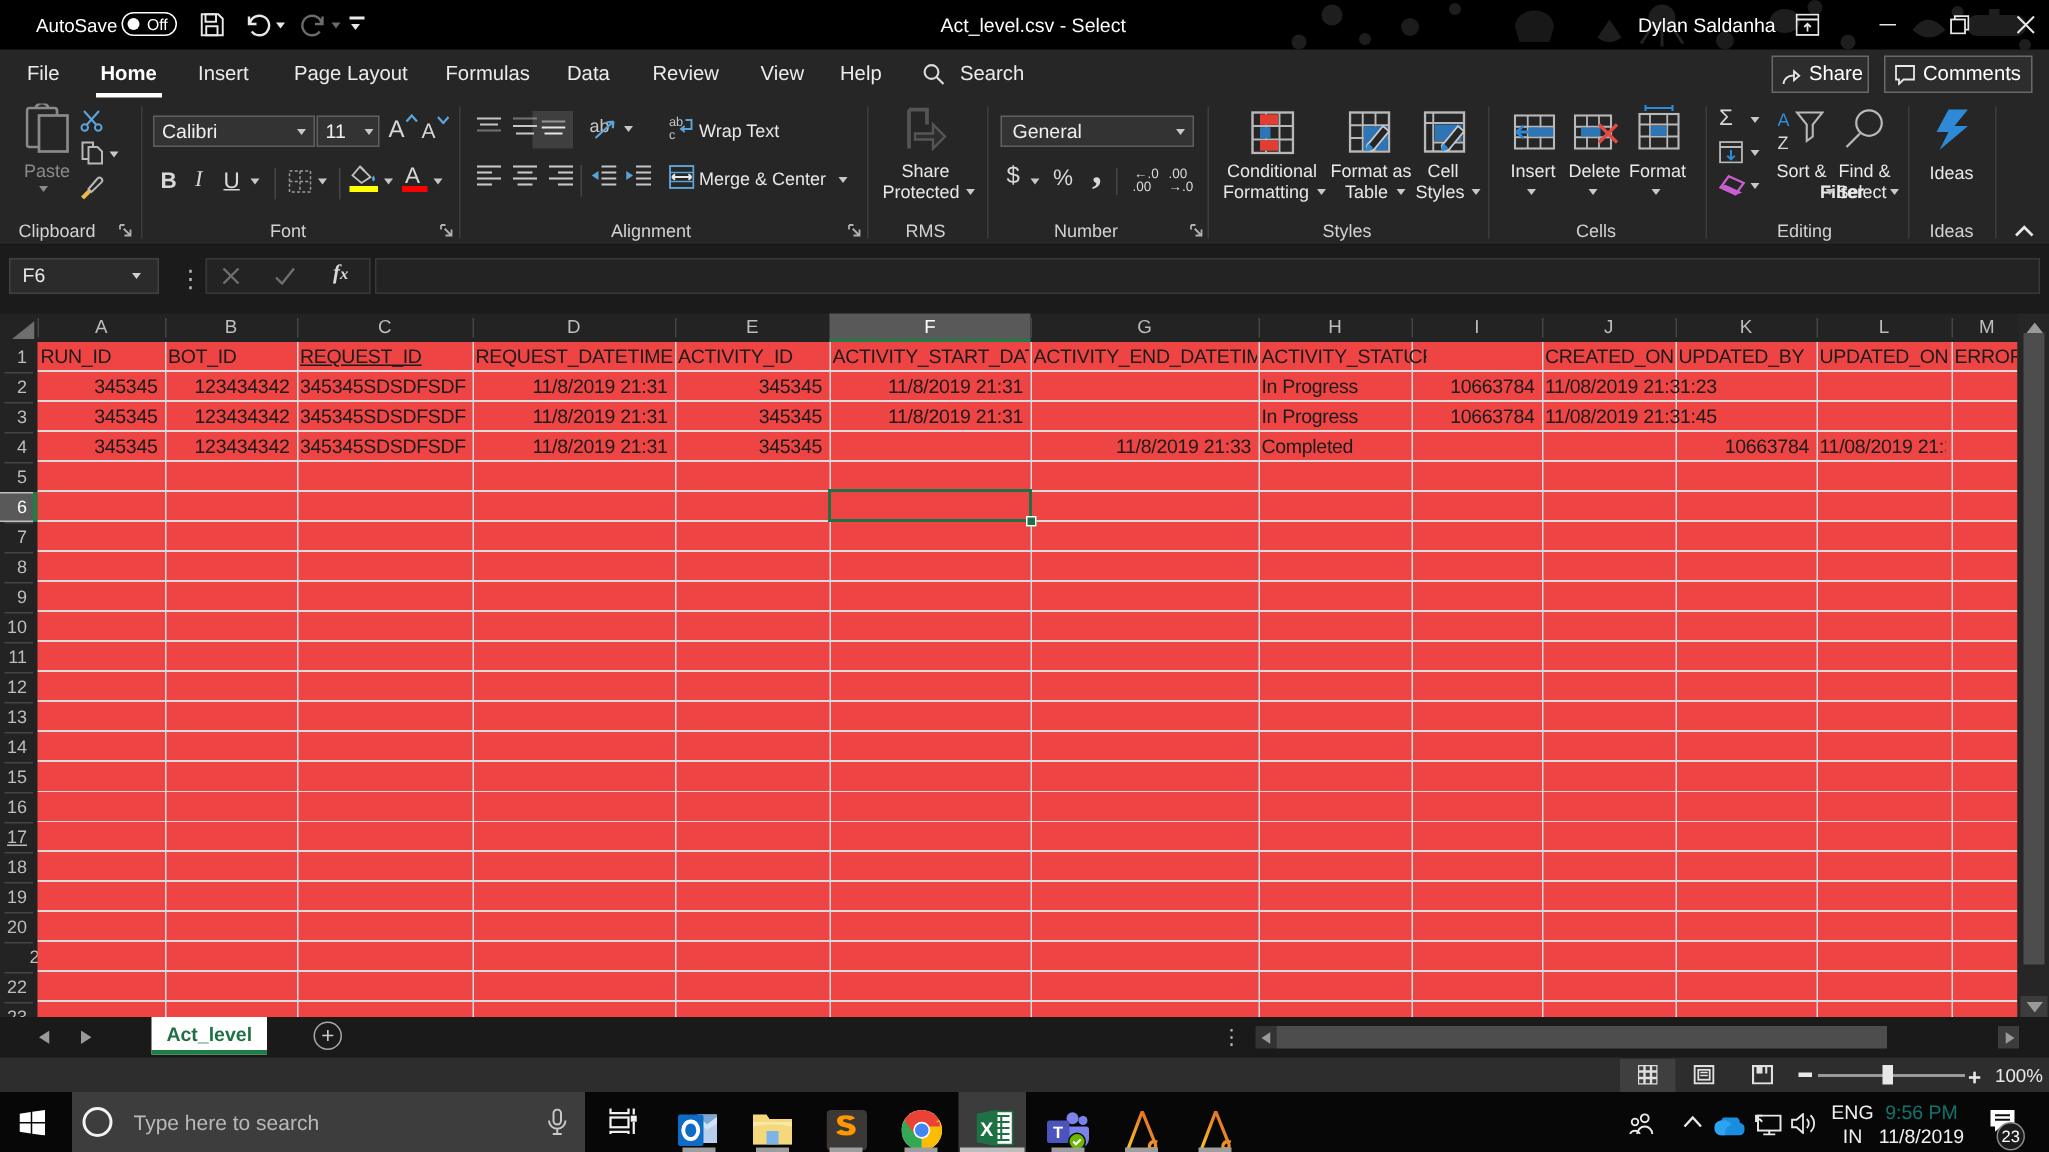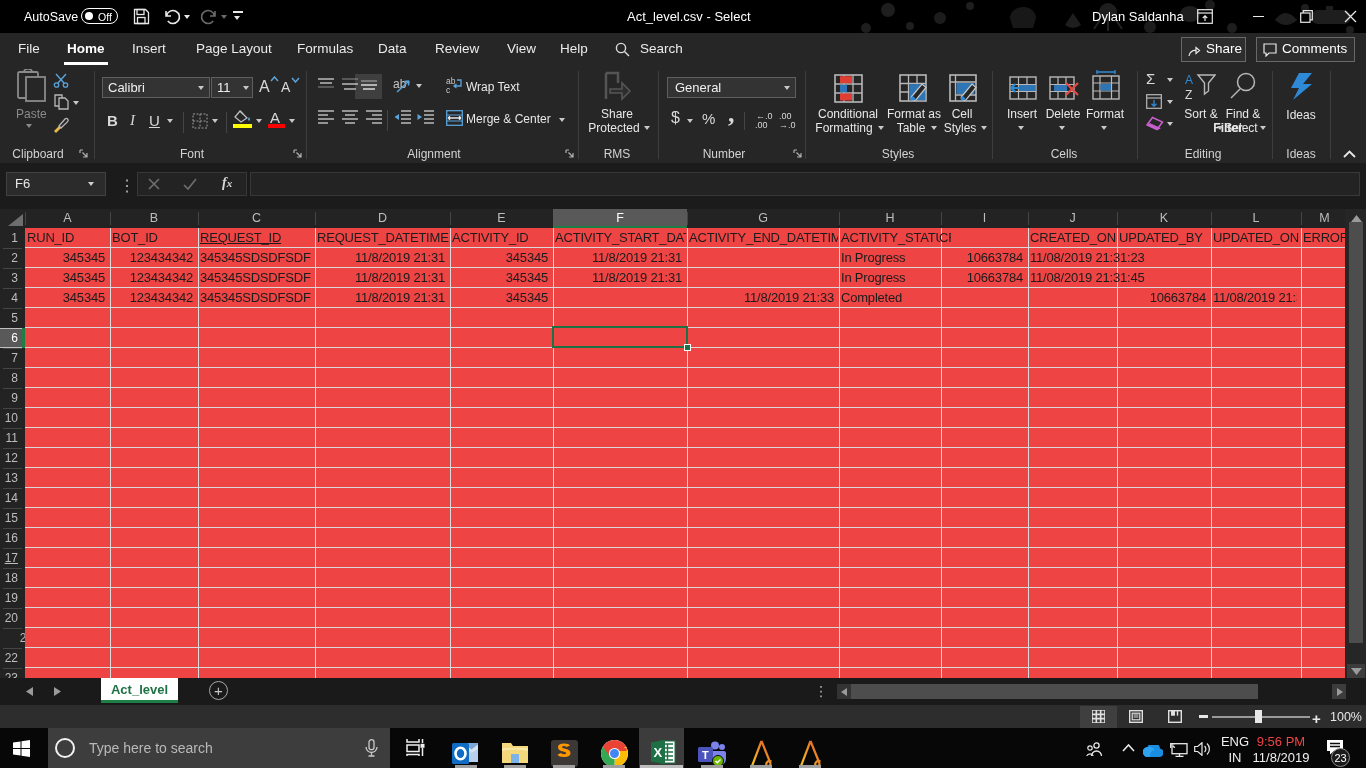--- a/index.html
+++ b/index.html
@@ -784,20 +784,20 @@
       <rect x="2" y="0.7" width="15" height="10" fill="none" stroke="#e8e8e8" stroke-width="1.3"></rect>
       <path d="M9.5 11 v2.3 M5.5 13.3 h8" stroke="#e8e8e8" stroke-width="1.3"></path>
       <path d="M0.7 5 v-4.3 h4.3 M2.8 2.8 l2 2" stroke="#e8e8e8" stroke-width="1.3" fill="none"></path>
     </svg>
   <svg style="position:absolute;left:1194px;top:14px;" width="17" height="14" viewBox="0 0 17 14">
       <path d="M0.7 4.5 h3 L8 0.7 v12.6 L3.7 9.5 h-3 z" fill="none" stroke="#e8e8e8" stroke-width="1.2"></path>
       <path d="M10.5 4 a4 4 0 0 1 0 6 M13 1.5 a7.5 7.5 0 0 1 0 11" fill="none" stroke="#e8e8e8" stroke-width="1.2"></path>
     </svg>
   <div style="position:absolute;left:1218px;top:6px;width:34px;color:#f0f0f0;font-size:13px;text-align:center;">ENG</div>
   <div style="position:absolute;left:1218px;top:22px;width:34px;color:#f0f0f0;font-size:13px;text-align:center;">IN</div>
-  <div style="position:absolute;left:1252px;top:6px;width:58px;color:#ef4444;font-size:13px;text-align:center;">9:56 PM</div>
+  <div style="position:absolute;left:1252px;top:6px;width:58px;color:#0f766e;font-size:13px;text-align:center;">9:56 PM</div>
   <div style="position:absolute;left:1252px;top:22px;width:58px;color:#f0f0f0;font-size:13px;text-align:center;">11/8/2019</div>
   <svg style="position:absolute;left:1326px;top:11px;" width="18" height="16" viewBox="0 0 18 16">
       <path d="M1 1 h16 v11 h-9 l-4 3.5 v-3.5 h-3 z" fill="#fff"></path>
       <path d="M4 4.5 h10 M4 7.5 h10" stroke="#0c0c0c" stroke-width="1.3"></path>
     </svg>
   <div style="position:absolute;left:1331px;top:20px;width:19px;height:19px;border-radius:50%;background:#1b1b1b;border:1.5px solid #8a8a8a;color:#fff;font-size:11px;text-align:center;line-height:18px;">23</div>
 </div>
 
 </body></html>

